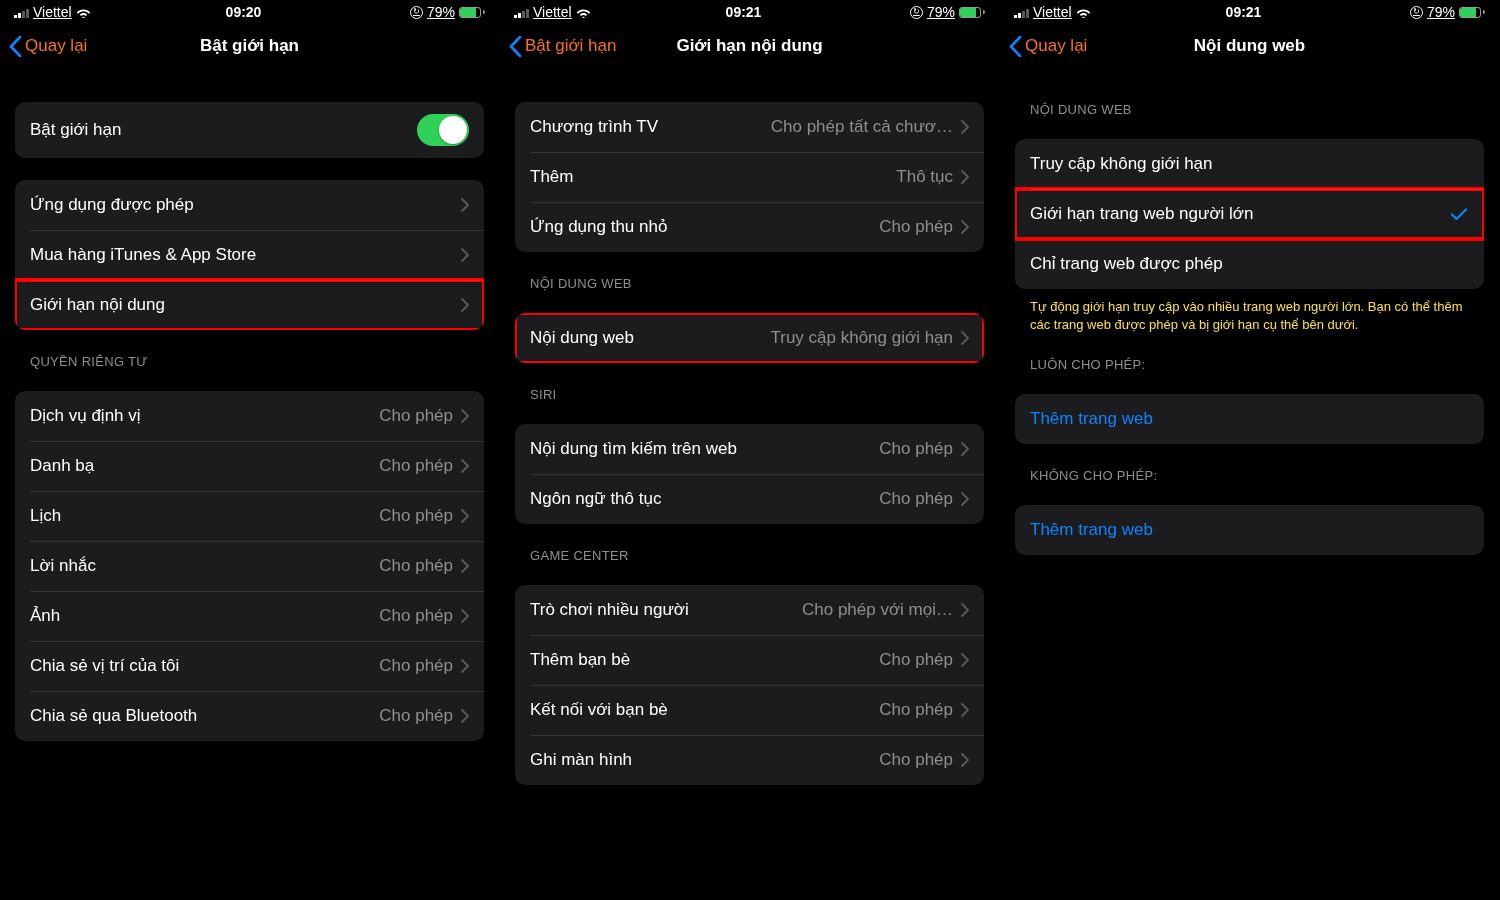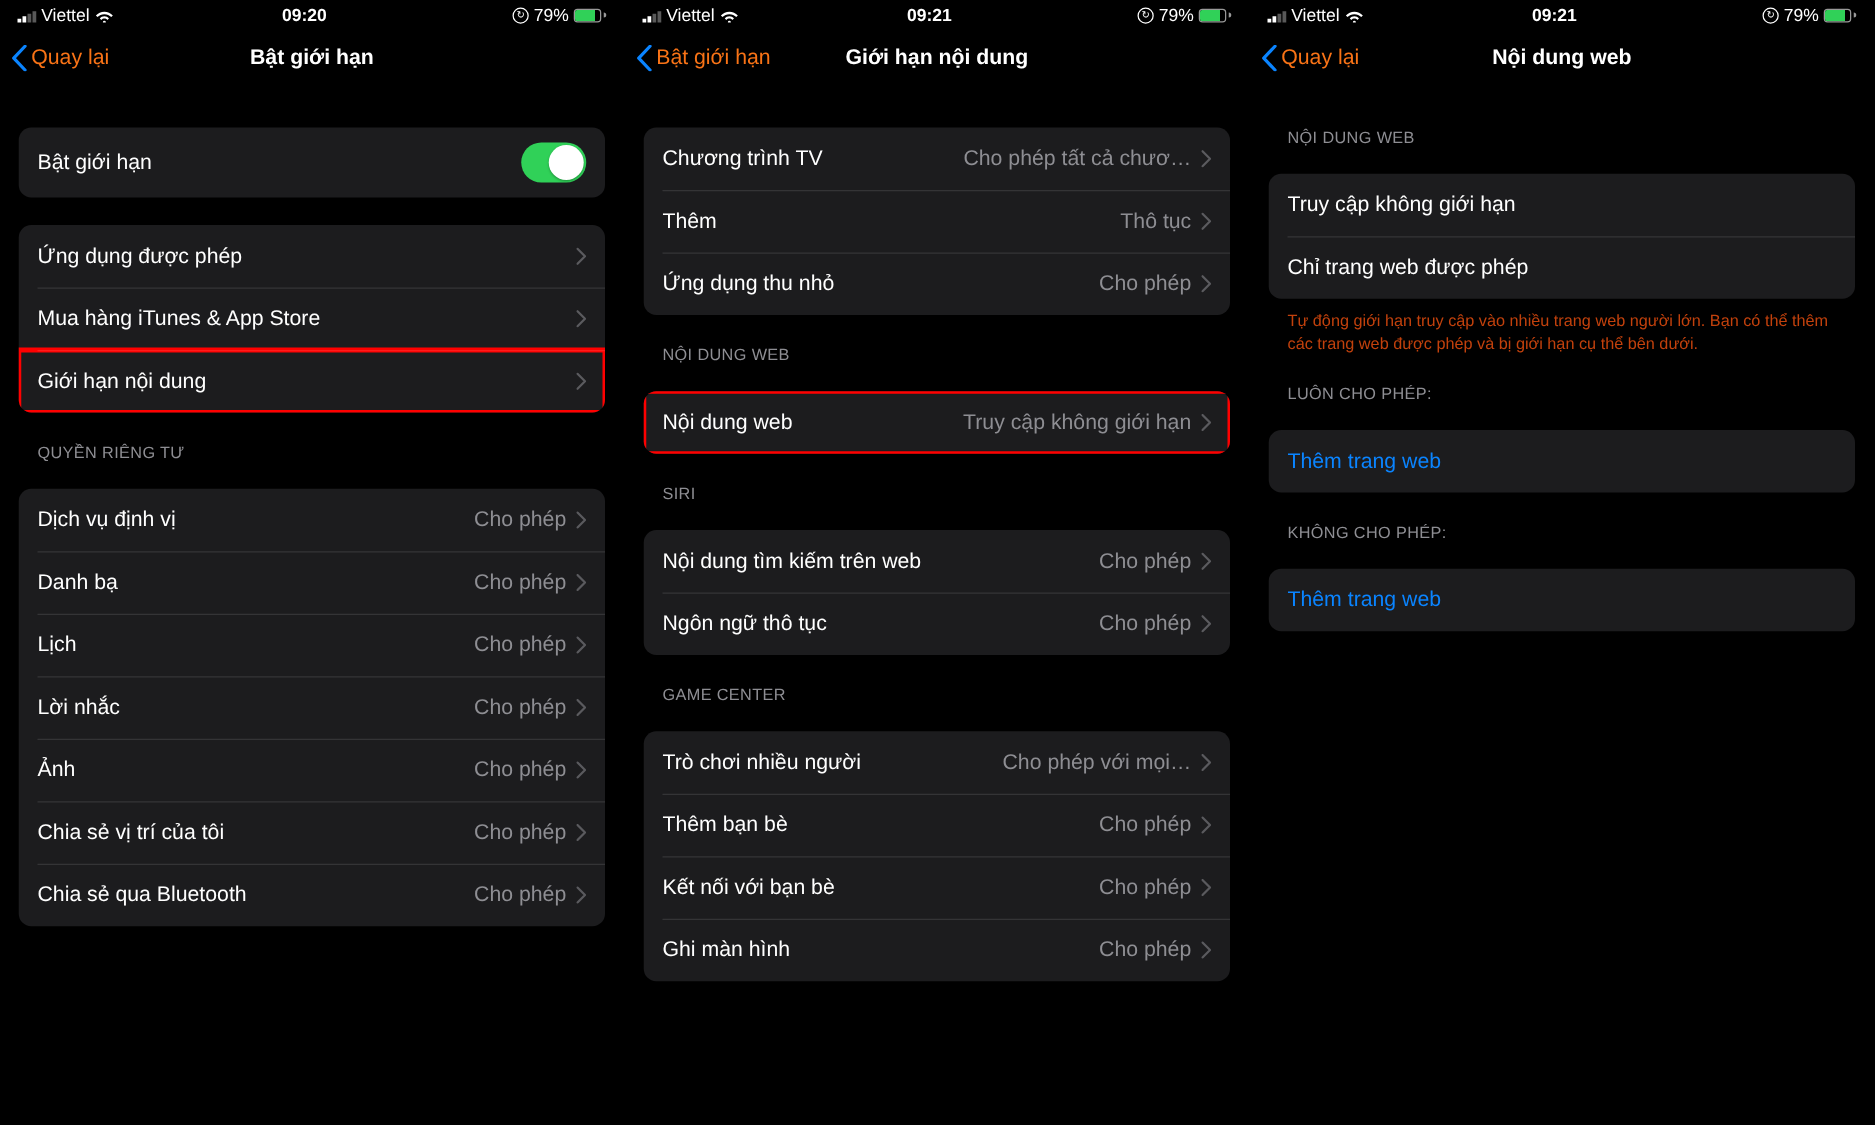--- a/index.html
+++ b/index.html
@@ -23,20 +23,21 @@
   
   .statusbar {
     height: 24px;
     display: flex;
     align-items: center;
     justify-content: space-between;
     padding: 0 14px;
     font-size: 14px;
     font-weight: 500;
     color: #fff;
+    text-decoration: underline;
   }
   .sb-left, .sb-right { display: flex; align-items: center; gap: 4px; }
   .sb-center { position: absolute; left: 0; right: 12px; text-align: center; font-size: 14px; font-weight: 600; }
   .sb-bars {
     display: inline-flex; align-items: flex-end; gap: 1px; height: 11px;
   }
   .sb-bars span { width: 3px; background: #fff; opacity: .35; }
   .sb-bars span.on { opacity: 1; }
   .sb-bars span:nth-child(1){height:3px}
   .sb-bars span:nth-child(2){height:5px}
@@ -91,21 +92,21 @@
   .group.first { margin-top: 24px; }
   .section-header {
     margin: 24px 30px 6px;
     font-size: 13px;
     color: #8e8e93;
     letter-spacing: .3px;
   }
   .section-footer {
     margin: 9px 30px 0;
     font-size: 13px;
-    color: #c2410c;
+    color: #fde047;
     line-height: 1.35;
   }
   .row {
     min-height: 50px;
     display: flex;
     align-items: center;
     padding: 12px 15px;
     position: relative;
     cursor: pointer;
   }
@@ -460,20 +461,27 @@
     <div class="nav-title">Nội dung web</div>
   </div>
     <div class="content">
       <div class="section-header">NỘI DUNG WEB</div>
       <div class="group">
         <div class="row">
       <span class="row-label">Truy cập không giới hạn</span>
       <span class="row-spacer"></span>
 
     </div>
+        <div class="row hl-row">
+      <span class="row-label">Giới hạn trang web người lớn</span>
+      <span class="row-spacer"></span>
+      <svg class="row-check" viewBox="0 0 20 20" fill="none">
+            <path d="M3 10.5l4.5 4.5L17 5.5" stroke="currentColor" stroke-width="2.2" stroke-linecap="round" stroke-linejoin="round"></path>
+          </svg>
+    </div>
         <div class="row">
       <span class="row-label">Chỉ trang web được phép</span>
       <span class="row-spacer"></span>
 
     </div>
       </div>
       <div class="section-footer">Tự động giới hạn truy cập vào nhiều trang web người lớn. Bạn có thể thêm các trang web được phép và bị giới hạn cụ thể bên dưới.</div>
       <div class="section-header">LUÔN CHO PHÉP:</div>
       <div class="group">
         <div class="row link">

